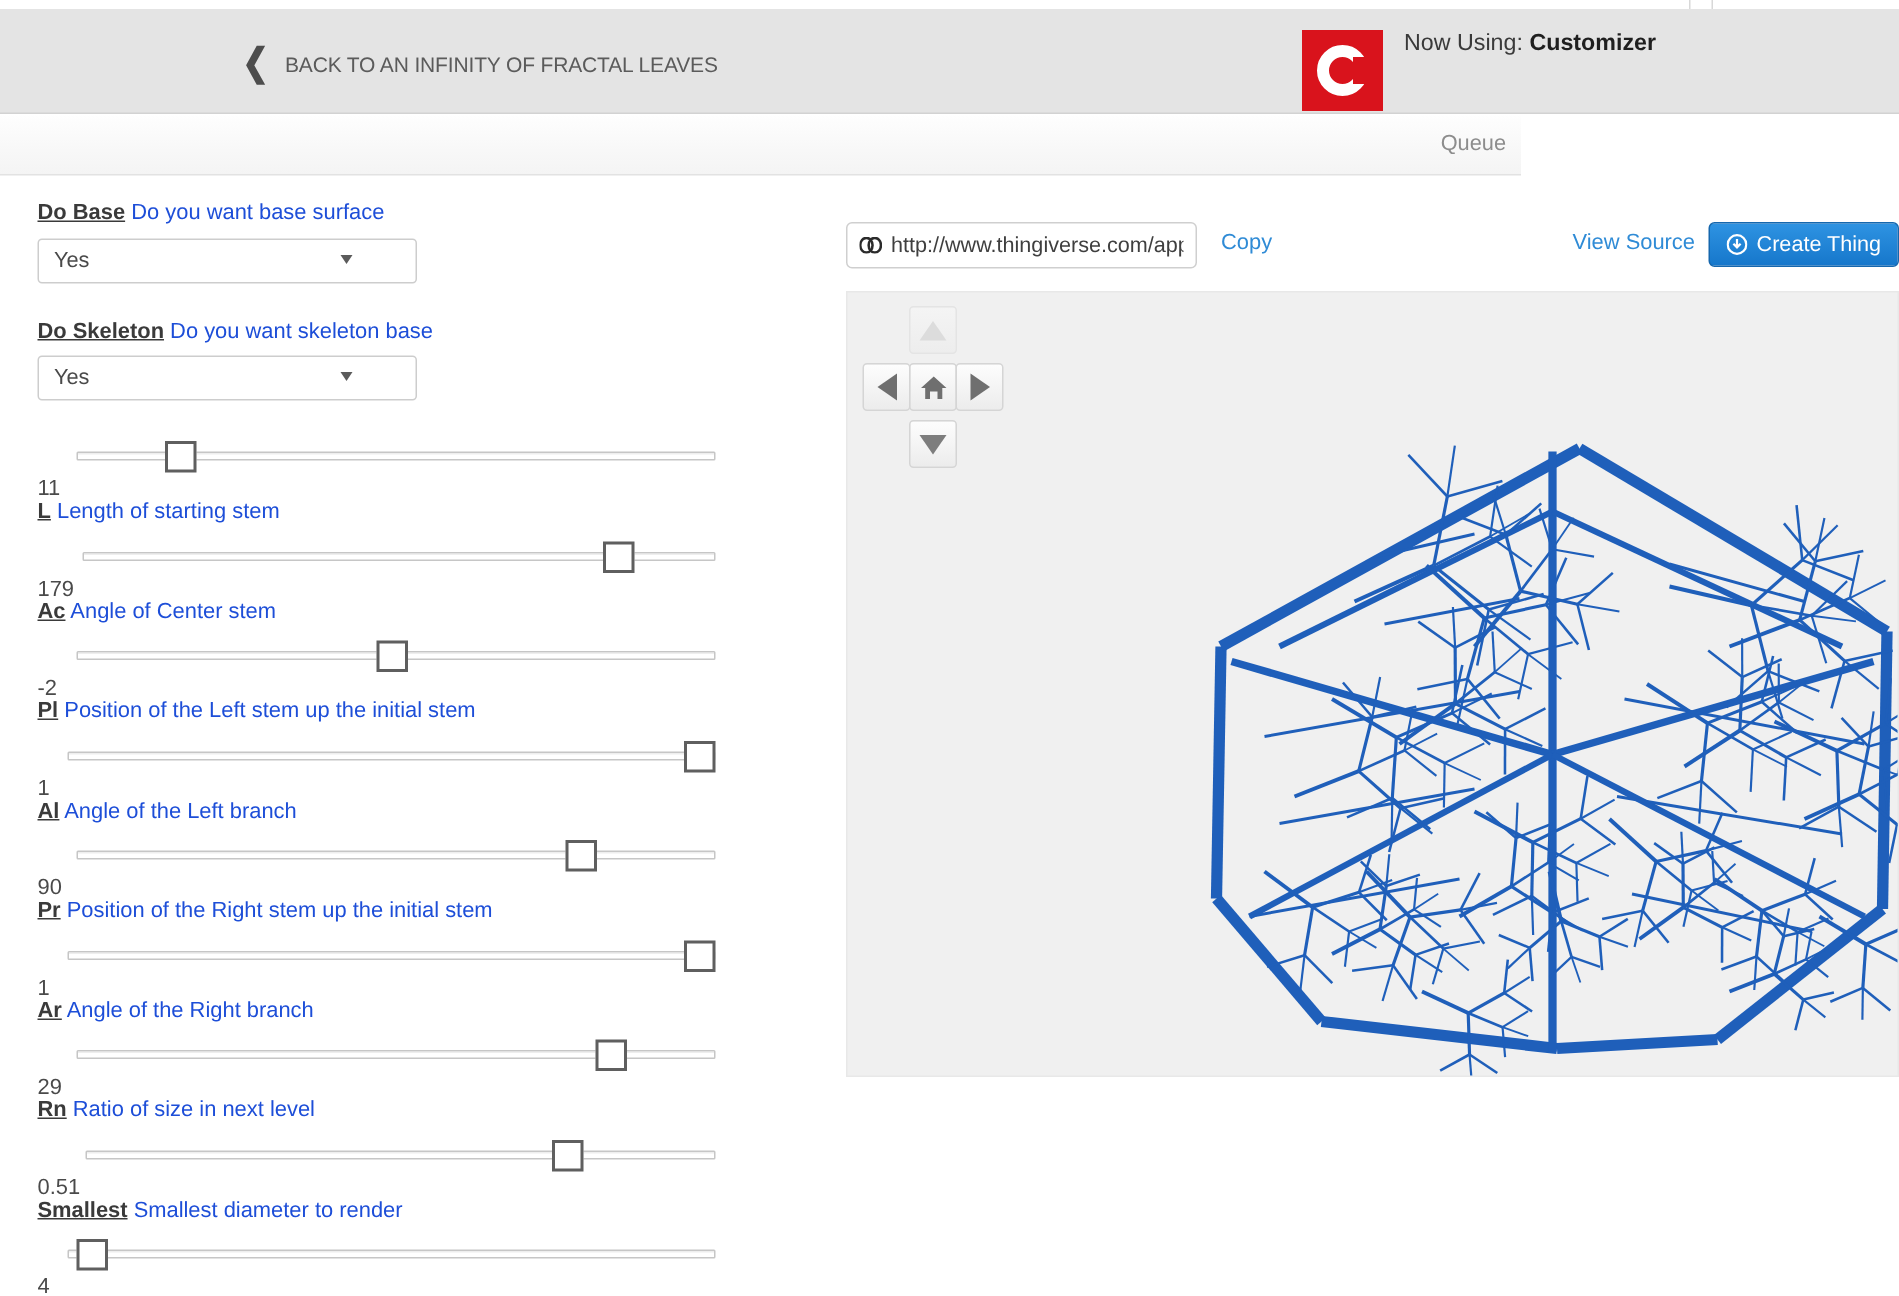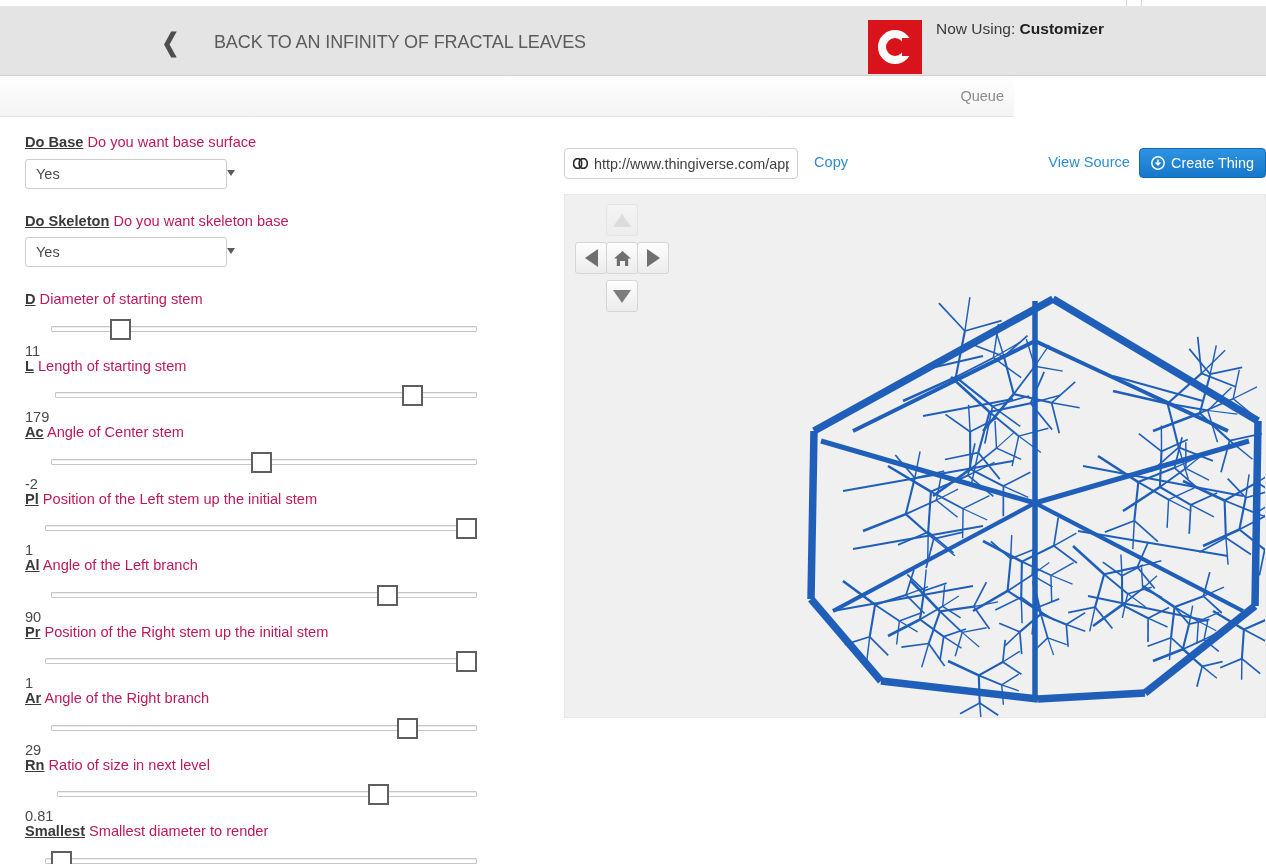--- a/index.html
+++ b/index.html
@@ -30,23 +30,22 @@
     position: absolute; left: 160px; top: 24px;
     display: flex; align-items: center; gap: 9px;
     color: #5d5d5d; cursor: pointer;
     text-decoration: none;
   }
   #back-chevron {
     font-size: 25px; line-height: 1; color: #4d4d4d; font-weight: bold;
     display: inline-block; transform: scaleX(0.85);
   }
   #back-label {
-    font-size: 18px; letter-spacing: -0.1px; color: #5b5b5b;
+    font-size: 14px; letter-spacing: -0.1px; color: #5b5b5b;
     white-space: nowrap;
-    margin-left: 24px;
   }
   #now-using-wrap {
     position: absolute; right: 162px; top: 14px;
     display: flex; align-items: flex-start; gap: 14px;
   }
   #brand-logo {
     width: 54px; height: 54px; background: #d9131c;
     position: relative; overflow: hidden; flex: none;
   }
   #brand-logo .ring {
@@ -84,28 +83,28 @@
   #left-panel {
     position: absolute; left: 0; top: 118px; width: 545px; height: 746px;
     background: #ffffff; padding: 16px 0 0 25px;
   }
   .param-group { margin-bottom: 0; }
   .param-label {
     font-size: 14.6px; color: #9b9b9b; margin-bottom: 7px; line-height: 1.2;
     white-space: nowrap;
   }
   .param-label .key { font-weight: bold; color: #3a3a3a; text-decoration: underline; }
-  .param-label .desc { color: #be185d; }
+  .param-label .desc { color: #1d4ed8; }
 
   
   .select-wrap {
     position: relative; width: 219px; height: 30px; margin-bottom: 24px;
   }
   .select-box {
-    width: 202px; height: 30px;
+    width: 253px; height: 30px;
     border: 1px solid #cdcdcd; border-radius: 3px;
     background: #ffffff;
     font-size: 14.5px; color: #4a4a4a;
     padding: 0 26px 0 10px;
     line-height: 28px;
     cursor: pointer;
   }
   .select-caret {
     position: absolute; right: 9px; top: 11px;
     width: 0; height: 0;
@@ -264,21 +263,20 @@
       <span class="desc">Do you want skeleton base</span>
     </div>
     <div class="select-wrap">
       <div class="select-box">Yes</div>
       <span class="select-caret"></span>
     </div>
   </div>
 
   <div id="slider-list">
       <div class="param-group">
-        <div class="param-label"><span class="key">D</span><span class="desc"> Diameter of starting stem</span></div>
         <div class="slider-row">
           <div class="slider-value">11</div>
           <div class="slider-track-area" style="left: 26px;">
             <div class="slider-track"></div>
             <div class="slider-handle" style="left: calc(14.5% - 3.045px);"></div>
           </div>
         </div>
       </div>
       <div class="param-group">
         <div class="param-label"><span class="key">L</span><span class="desc"> Length of starting stem</span></div>
@@ -336,21 +334,21 @@
           <div class="slider-value">29</div>
           <div class="slider-track-area" style="left: 26px;">
             <div class="slider-track"></div>
             <div class="slider-handle" style="left: calc(85.5% - 17.955px);"></div>
           </div>
         </div>
       </div>
       <div class="param-group">
         <div class="param-label"><span class="key">Rn</span><span class="desc"> Ratio of size in next level</span></div>
         <div class="slider-row">
-          <div class="slider-value">0.81</div>
+          <div class="slider-value">0.51</div>
           <div class="slider-track-area" style="left: 32px;">
             <div class="slider-track"></div>
             <div class="slider-handle" style="left: calc(78% - 16.38px);"></div>
           </div>
         </div>
       </div>
       <div class="param-group">
         <div class="param-label"><span class="key">Smallest</span><span class="desc"> Smallest diameter to render</span></div>
         <div class="slider-row">
           <div class="slider-value">4</div>

